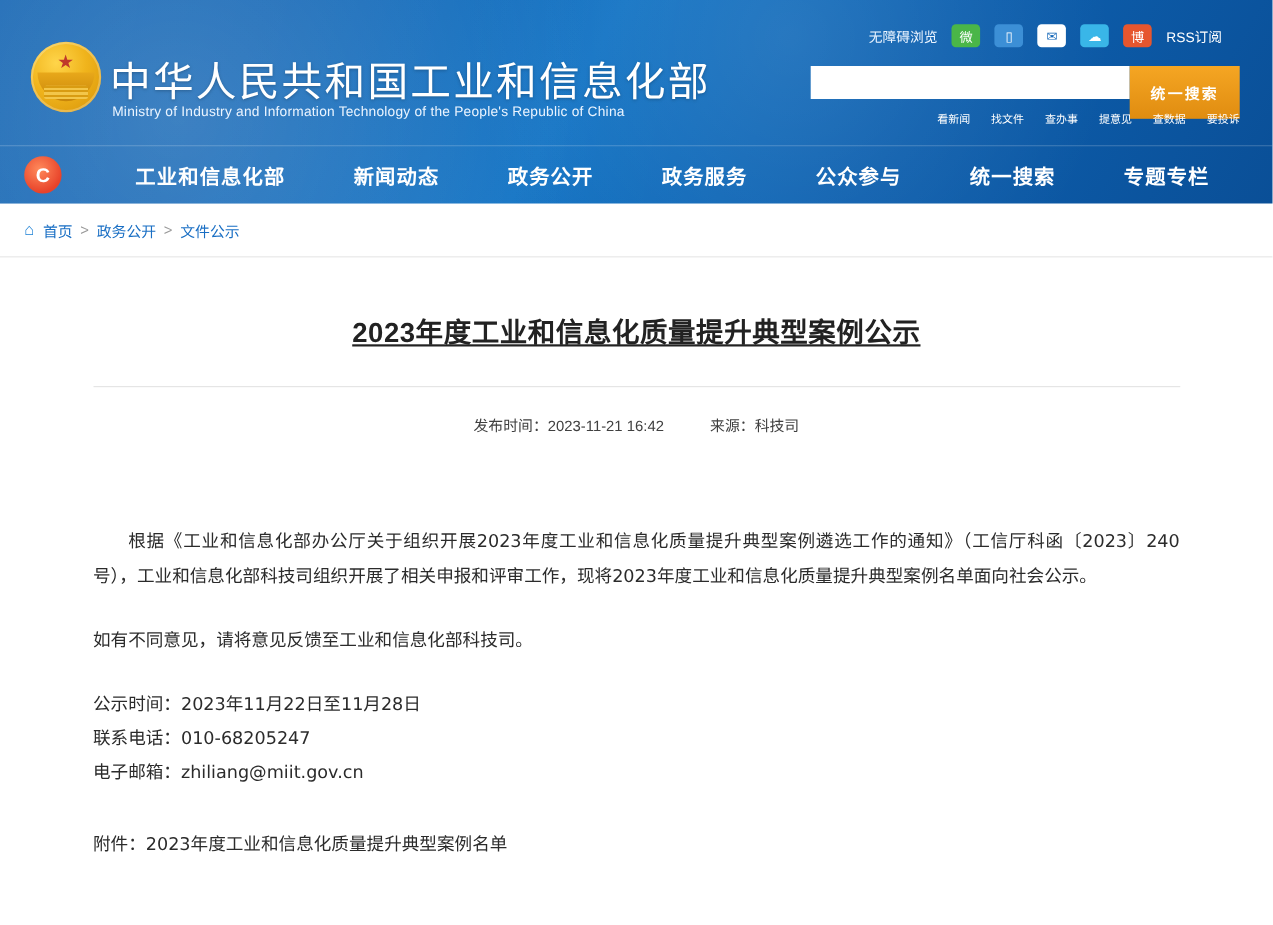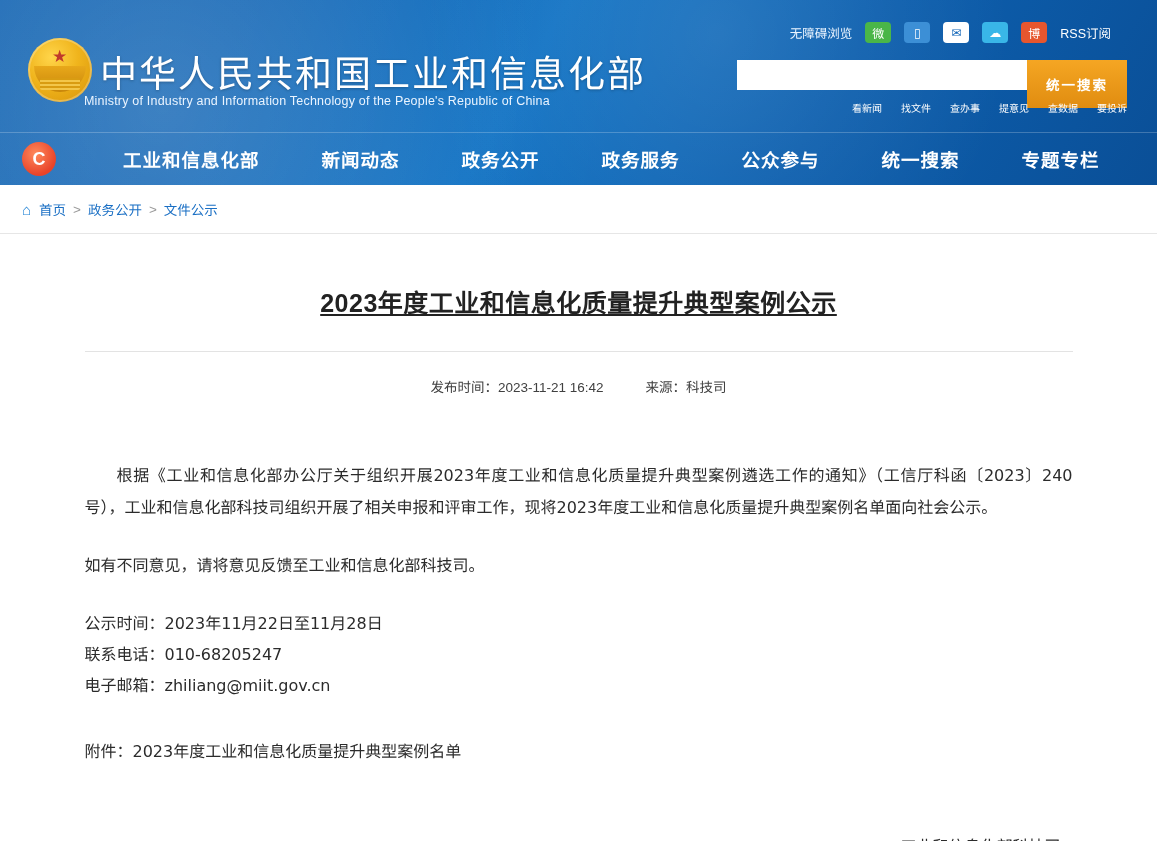--- a/index.html
+++ b/index.html
@@ -84,21 +84,21 @@
     top: 44px;
     color: #ffffff;
     font-size: 37px;
     font-weight: normal;
     letter-spacing: 2px;
     text-shadow: 0 1px 3px rgba(0,0,0,0.25);
     white-space: nowrap;
   }
   .site-title-en {
     position: absolute;
-    left: 84px;
+    left: 102px;
     top: 94px;
     color: #eaf4ff;
     font-size: 12.5px;
     letter-spacing: 0.2px;
     white-space: nowrap;
   }
 
   
   .top-utils {
     position: absolute;
@@ -254,21 +254,21 @@
     font-size: 13.5px;
     color: #404040;
   }
   .article-body {
     padding: 64px 6px 0 6px;
     font-size: 16px;
     line-height: 2.0;
     color: #2b2b2b;
     font-family: "DejaVu Sans", "Liberation Sans", sans-serif;
   }
-  .p-indent { text-indent: 2em; text-align: justify; margin: 0 0 26px 0; }
+  .p-indent { text-indent: 2em; text-align: justify; margin: 16px 0 26px 0; }
   .p-plain { margin: 0 0 26px 0; }
   .p-mono { margin: 0; line-height: 1.95; }
   .contact-block { margin: 0 0 34px 0; }
   .sign-block {
     text-align: right;
     padding: 38px 12px 40px 0;
     line-height: 1.9;
     font-size: 16px;
     color: #2b2b2b;
   }

